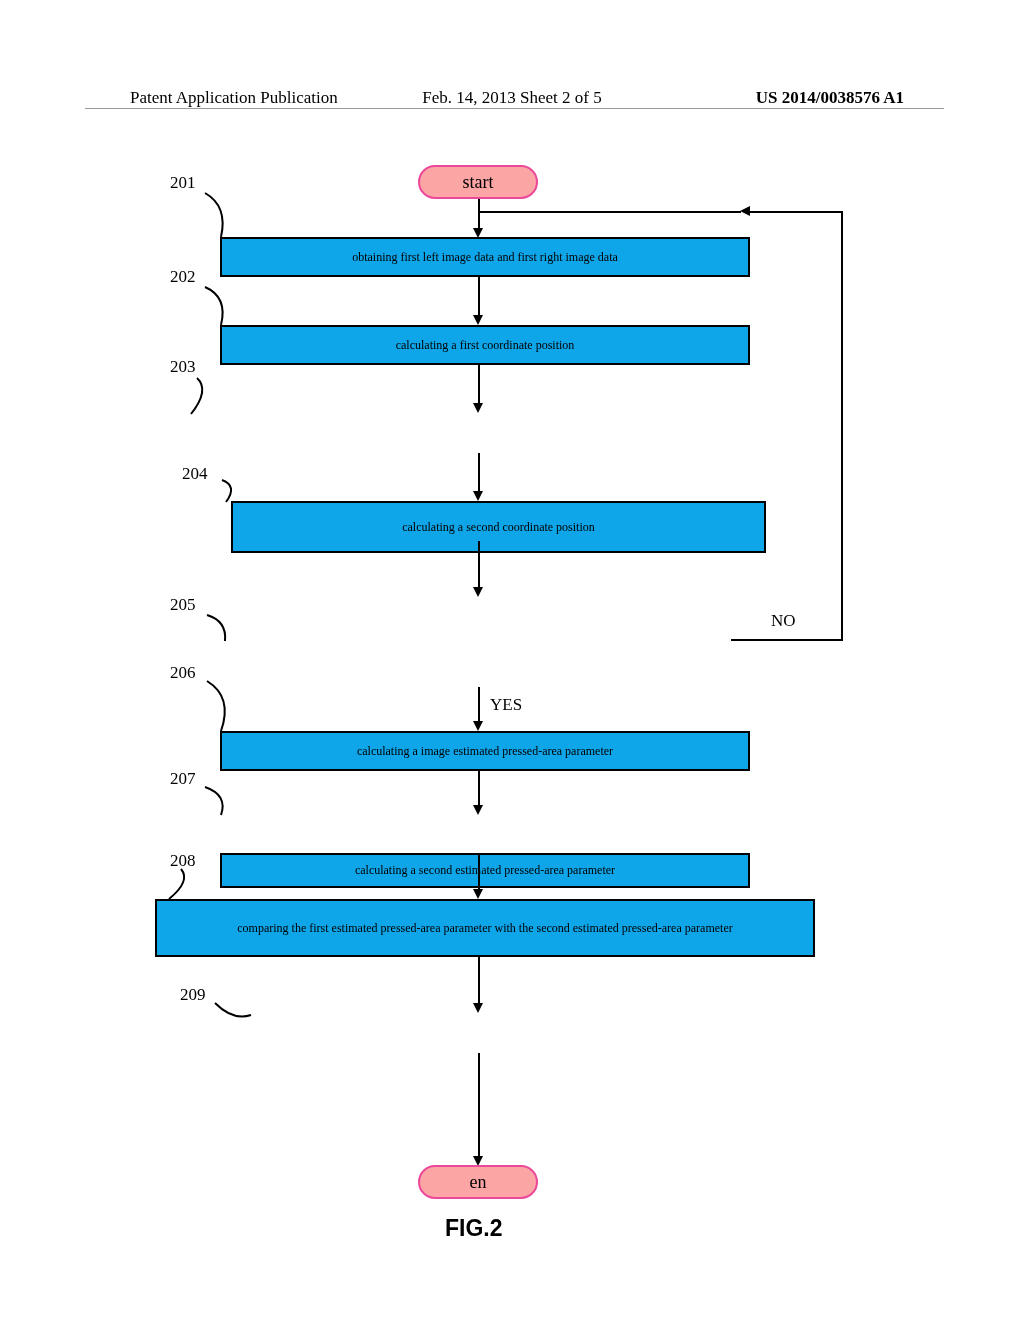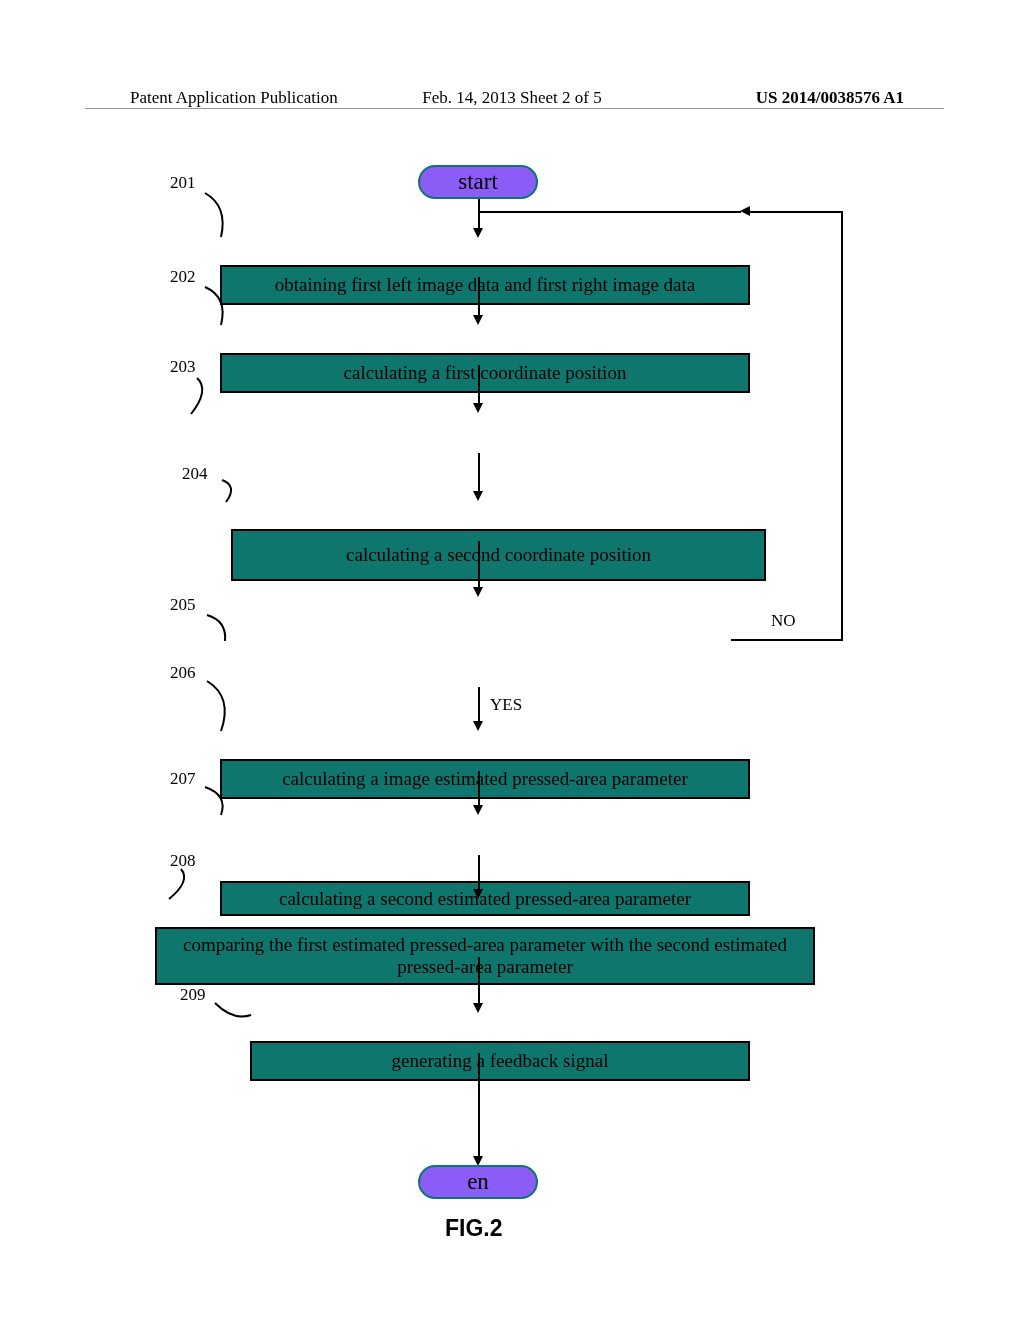--- a/index.html
+++ b/index.html
@@ -44,50 +44,49 @@
     }
     .figure {
       position: absolute;
       top: 165px;
       left: 155px;
       width: 700px;
       height: 1050px;
     }
     .terminal {
       position: absolute;
-      border: 2px solid #0f766e;
+      border: 2px solid #ec4899;
       border-radius: 18px;
       height: 34px;
       display: flex;
       align-items: center;
       justify-content: center;
-      background: #8b5cf6;
-      font-size: 23px;
+      background: #fca5a5;
+      font-size: 18px;
     }
     .start {
       top: 0;
       left: 263px;
       width: 120px;
     }
     .end {
       top: 1000px;
       left: 263px;
       width: 120px;
     }
     .process {
       position: absolute;
       border: 2px solid black;
-      background: #0f766e;
+      background: #0ea5e9;
       text-align: center;
       display: flex;
       align-items: center;
       justify-content: center;
-      font-size: 19px;
+      font-size: 12px;
       padding: 8px 12px;
-      margin-top: 28px;
     }
     .decision-wrap {
       position: absolute;
     }
     .decision {
       width: 510px;
       height: 110px;
       position: relative;
     }
     .decision svg {
@@ -229,21 +228,20 @@
 
   <div class="process" style="top:734px;left:0px;width:660px;height:58px">comparing the first estimated pressed-area parameter with the second estimated pressed-area parameter</div>
   <div class="num-label" style="top:686px;left:15px">208</div>
   <svg style="position:absolute;top:702px;left:12px" width="30" height="36">
       <path d="M 14 2 Q 24 14 2 32" stroke="black" stroke-width="2" fill="none"></path>
     </svg>
 
   <div class="arrow-line" style="left:323px;top:792px;width:2px;height:48px"></div>
   <div class="arrowhead" style="left:318px;top:838px"></div>
 
-  <div class="process" style="top:848px;left:95px;width:500px;height:40px">generating a feedback signal</div>
   <div class="num-label" style="top:820px;left:25px">209</div>
   <svg style="position:absolute;top:836px;left:58px" width="45" height="22">
       <path d="M 2 2 Q 20 20 38 14" stroke="black" stroke-width="2" fill="none"></path>
     </svg>
 
   <div class="arrow-line" style="left:323px;top:888px;width:2px;height:105px"></div>
   <div class="arrowhead" style="left:318px;top:991px"></div>
 
   <div class="terminal end">en</div>
 

